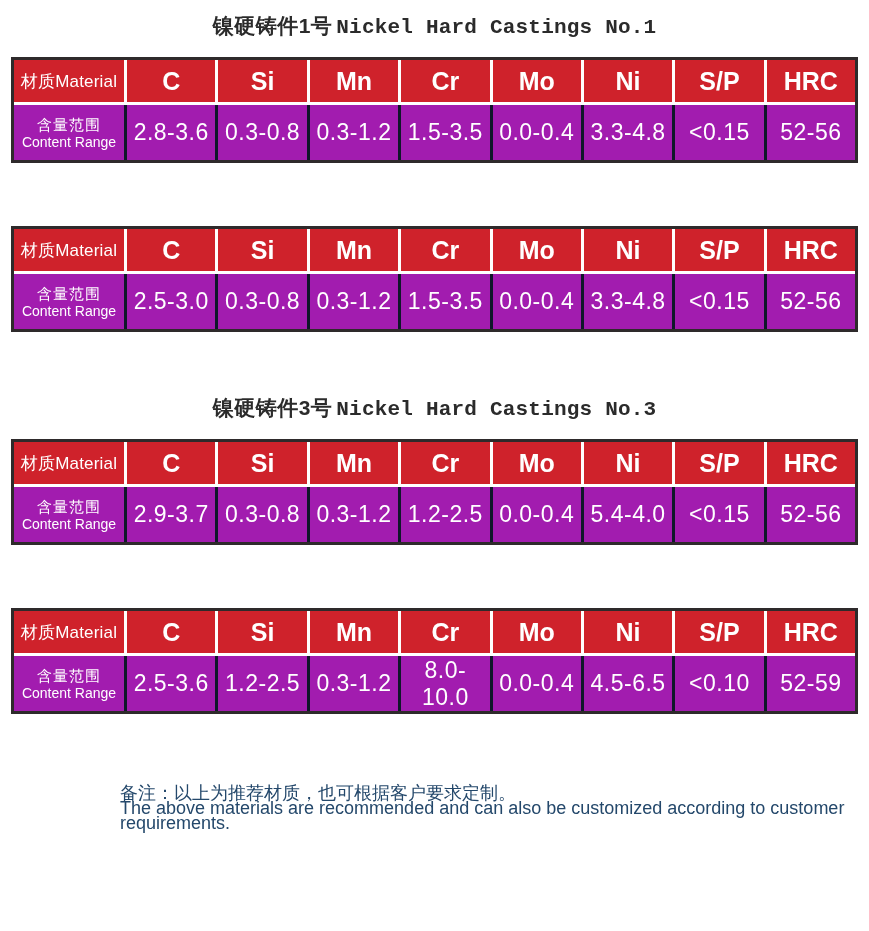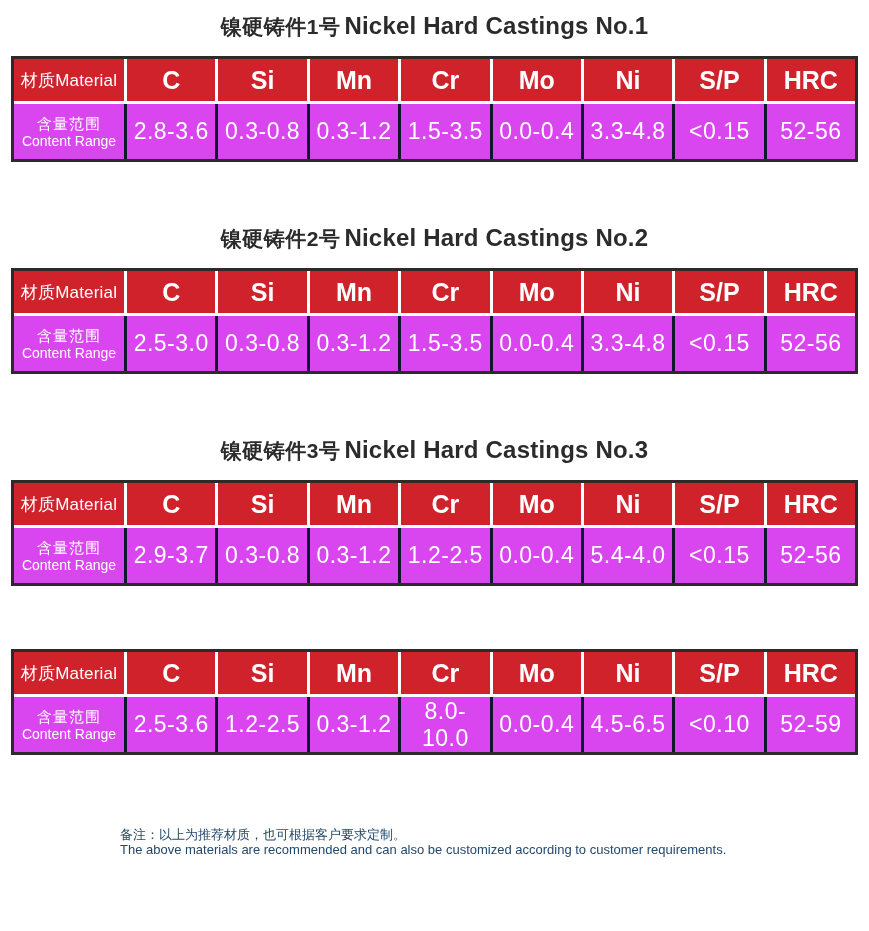--- a/index.html
+++ b/index.html
@@ -14,53 +14,53 @@
   .block { margin: 0 11px 63px 11px; }
   .ttl {
     margin: 0 0 16px 0;
     text-align: center;
     font-size: 21px;
     line-height: 26px;
     color: #2b2b2b;
     font-weight: 700;
     letter-spacing: 0.5px;
   }
-  .ttl .en { font-size: 24px; font-weight: 600; margin-left: 4px; letter-spacing: 0.2px; }
+  .ttl .en { font-size: 21px; font-weight: 600; margin-left: 4px; letter-spacing: 0.2px; font-family: Liberation Mono, monospace; }
   table.spec {
     width: 847px;
     border-collapse: separate;
     border-spacing: 0;
     border: 3px solid #2e2a2b;
     table-layout: fixed;
   }
   col.col-label { width: 110px; }
   th, td { padding: 0; text-align: center; vertical-align: middle; color: #ffffff; }
   tr.hrow th {
     background: #cf222b;
     height: 45px;
     border-bottom: 3px solid #ffffff;
     font-size: 25px;
     font-weight: 600;
   }
   tr.hrow th.mat { font-size: 17px; font-weight: 400; letter-spacing: 0.2px; }
   tr.hrow th + th { border-left: 3px solid #ffffff; }
   tr.drow td {
-    background: #d946ef;
+    background: #a21caf;
     height: 55px;
     font-size: 23px;
     font-weight: 400;
     letter-spacing: 0.5px;
   }
   tr.drow td + td { border-left: 3px solid #0f172a; }
   .rng-zh { font-size: 15px; line-height: 19px; letter-spacing: 1px; }
   .rng-en { font-size: 14px; line-height: 17px; letter-spacing: 0; }
   .note {
     margin: 72px 14px 0 120px;
     color: #24486b;
-    font-size: 13px;
+    font-size: 18px;
     line-height: 15px;
   }
 </style>
 </head>
 <body>
 
 <section class="block">
   <h2 class="ttl"><span class="zh">镍硬铸件1号</span><span class="en">Nickel Hard Castings No.1</span></h2>
   <table class="spec">
     <colgroup>
@@ -91,21 +91,20 @@
         <td>0.0-0.4</td>
         <td>3.3-4.8</td>
         <td>&lt;0.15</td>
         <td>52-56</td>
       </tr>
     </tbody>
   </table>
 </section>
 
 <section class="block">
-  <h2 class="ttl"><span class="zh">镍硬铸件2号</span><span class="en">Nickel Hard Castings No.2</span></h2>
   <table class="spec">
     <colgroup>
         <col class="col-label">
         <col span="8">
       </colgroup>
     <tbody>
       <tr class="hrow">
         <th class="mat">材质Material</th>
         <th>C</th>
         <th>Si</th>

